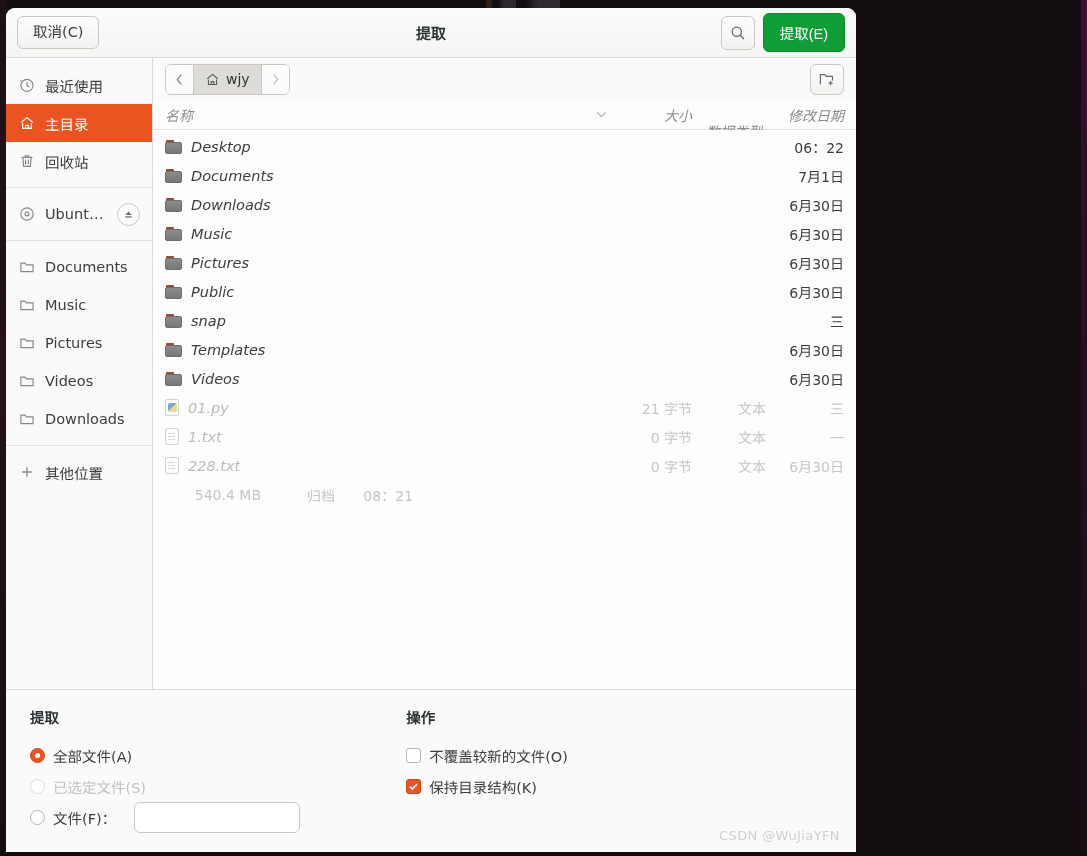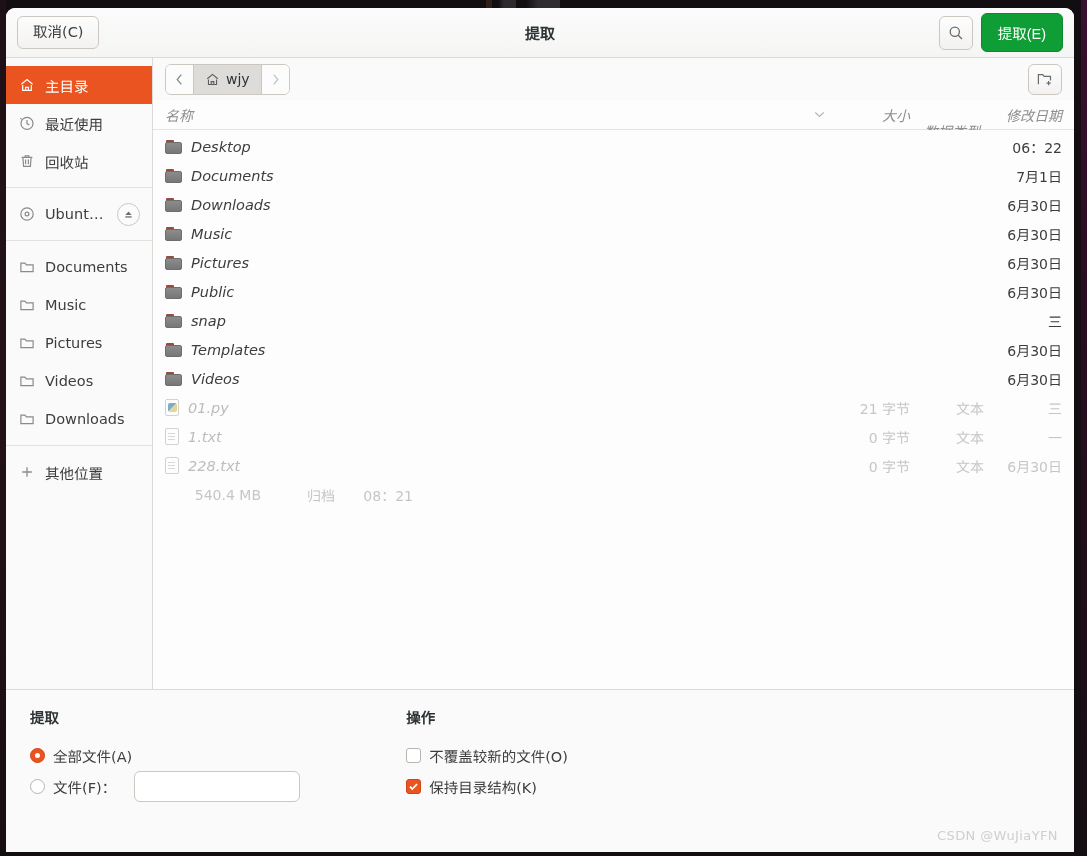--- a/index.html
+++ b/index.html
@@ -31,21 +31,21 @@
   .edge-left { position:absolute; left:0; top:0; width:6px; height:856px;
                background: linear-gradient(180deg,#1d1016,#251119 45%,#170e13); }
   .edge-right{ position:absolute; right:0; top:0; width:6px; height:856px;
                background: linear-gradient(180deg,#3a1030,#2a0d22 35%,#160e13); }
   .edge-bottom{position:absolute; left:0; bottom:0; width:1087px; height:4px;
                background:#130d11; }
 
   
   #window {
     position: absolute; left: 6px; top: 8px;
-    width: 1068px; height: 844px;
+    width: 850px; height: 844px;
     background: #fafafa;
     border-radius: 9px 9px 0 0;
     overflow: hidden;
     display: flex; flex-direction: column;
     color: #3d3d3d;
   }
 
   
   .headerbar {
     height: 50px; min-height: 50px;
@@ -263,40 +263,40 @@
           </span>
         </button>
         <button class="btn-extract">提取(E)</button>
       </div>
     </div>
 
     <div class="body">
 
       <div class="sidebar">
 
+        <div class="side-item">
+          <span class="ico">
+            <svg width="16" height="16" viewBox="0 0 16 16" fill="none" stroke="#8a8a8a" stroke-width="1.2">
+              <circle cx="8" cy="8.4" r="6"></circle>
+                <path d="M8 5v3.6l2.4 1.4"></path>
+                <path d="M2.6 4.4 1.4 3.2"></path>
+            </svg>
+          </span>
+          <span class="lbl">最近使用</span>
+        </div>
+
         <div class="side-item active">
           <span class="ico">
             <svg width="16" height="16" viewBox="0 0 16 16" fill="none" stroke="#ffffff" stroke-width="1.2">
               <path d="M2.4 7.2 8 2.6l5.6 4.6"></path>
                 <path d="M3.7 7.9v5.4h8.6V7.9"></path>
                 <path d="M6.6 13.3v-3h2.8v3"></path>
             </svg>
           </span>
           <span class="lbl">主目录</span>
-        </div>
-
-        <div class="side-item">
-          <span class="ico">
-            <svg width="16" height="16" viewBox="0 0 16 16" fill="none" stroke="#8a8a8a" stroke-width="1.2">
-              <circle cx="8" cy="8.4" r="6"></circle>
-                <path d="M8 5v3.6l2.4 1.4"></path>
-                <path d="M2.6 4.4 1.4 3.2"></path>
-            </svg>
-          </span>
-          <span class="lbl">最近使用</span>
         </div>
 
         <div class="side-item">
           <span class="ico">
             <svg width="16" height="16" viewBox="0 0 16 16" fill="none" stroke="#8a8a8a" stroke-width="1.2">
               <path d="M2.6 4.3h10.8"></path>
                 <path d="M6.2 4.3V2.9h3.6v1.4"></path>
               <path d="M3.9 4.3 4.6 13.4h6.8l.7-9.1"></path>
                 <path d="M6.6 6.6v4.6M9.4 6.6v4.6"></path>
             </svg>
@@ -606,20 +606,24 @@
     <div class="options">
 
       <div class="optcol col1">
         <div class="opt-title">提取</div>
 
         <div class="opt-row">
           <span class="radio on"></span>
           <span class="lb">全部文件(A)</span>
         </div>
 
+        <div class="opt-row disabled">
+          <span class="radio off-dim"></span>
+          <span class="lb">已选定文件(S)</span>
+        </div>
 
         <div class="opt-row">
           <span class="radio"></span>
           <span class="lb">文件(F)：</span>
           <input class="fileinput" type="text" placeholder="" value="" style="">
         </div>
       </div>
 
       <div class="optcol col2">
         <div class="opt-title">操作</div>

